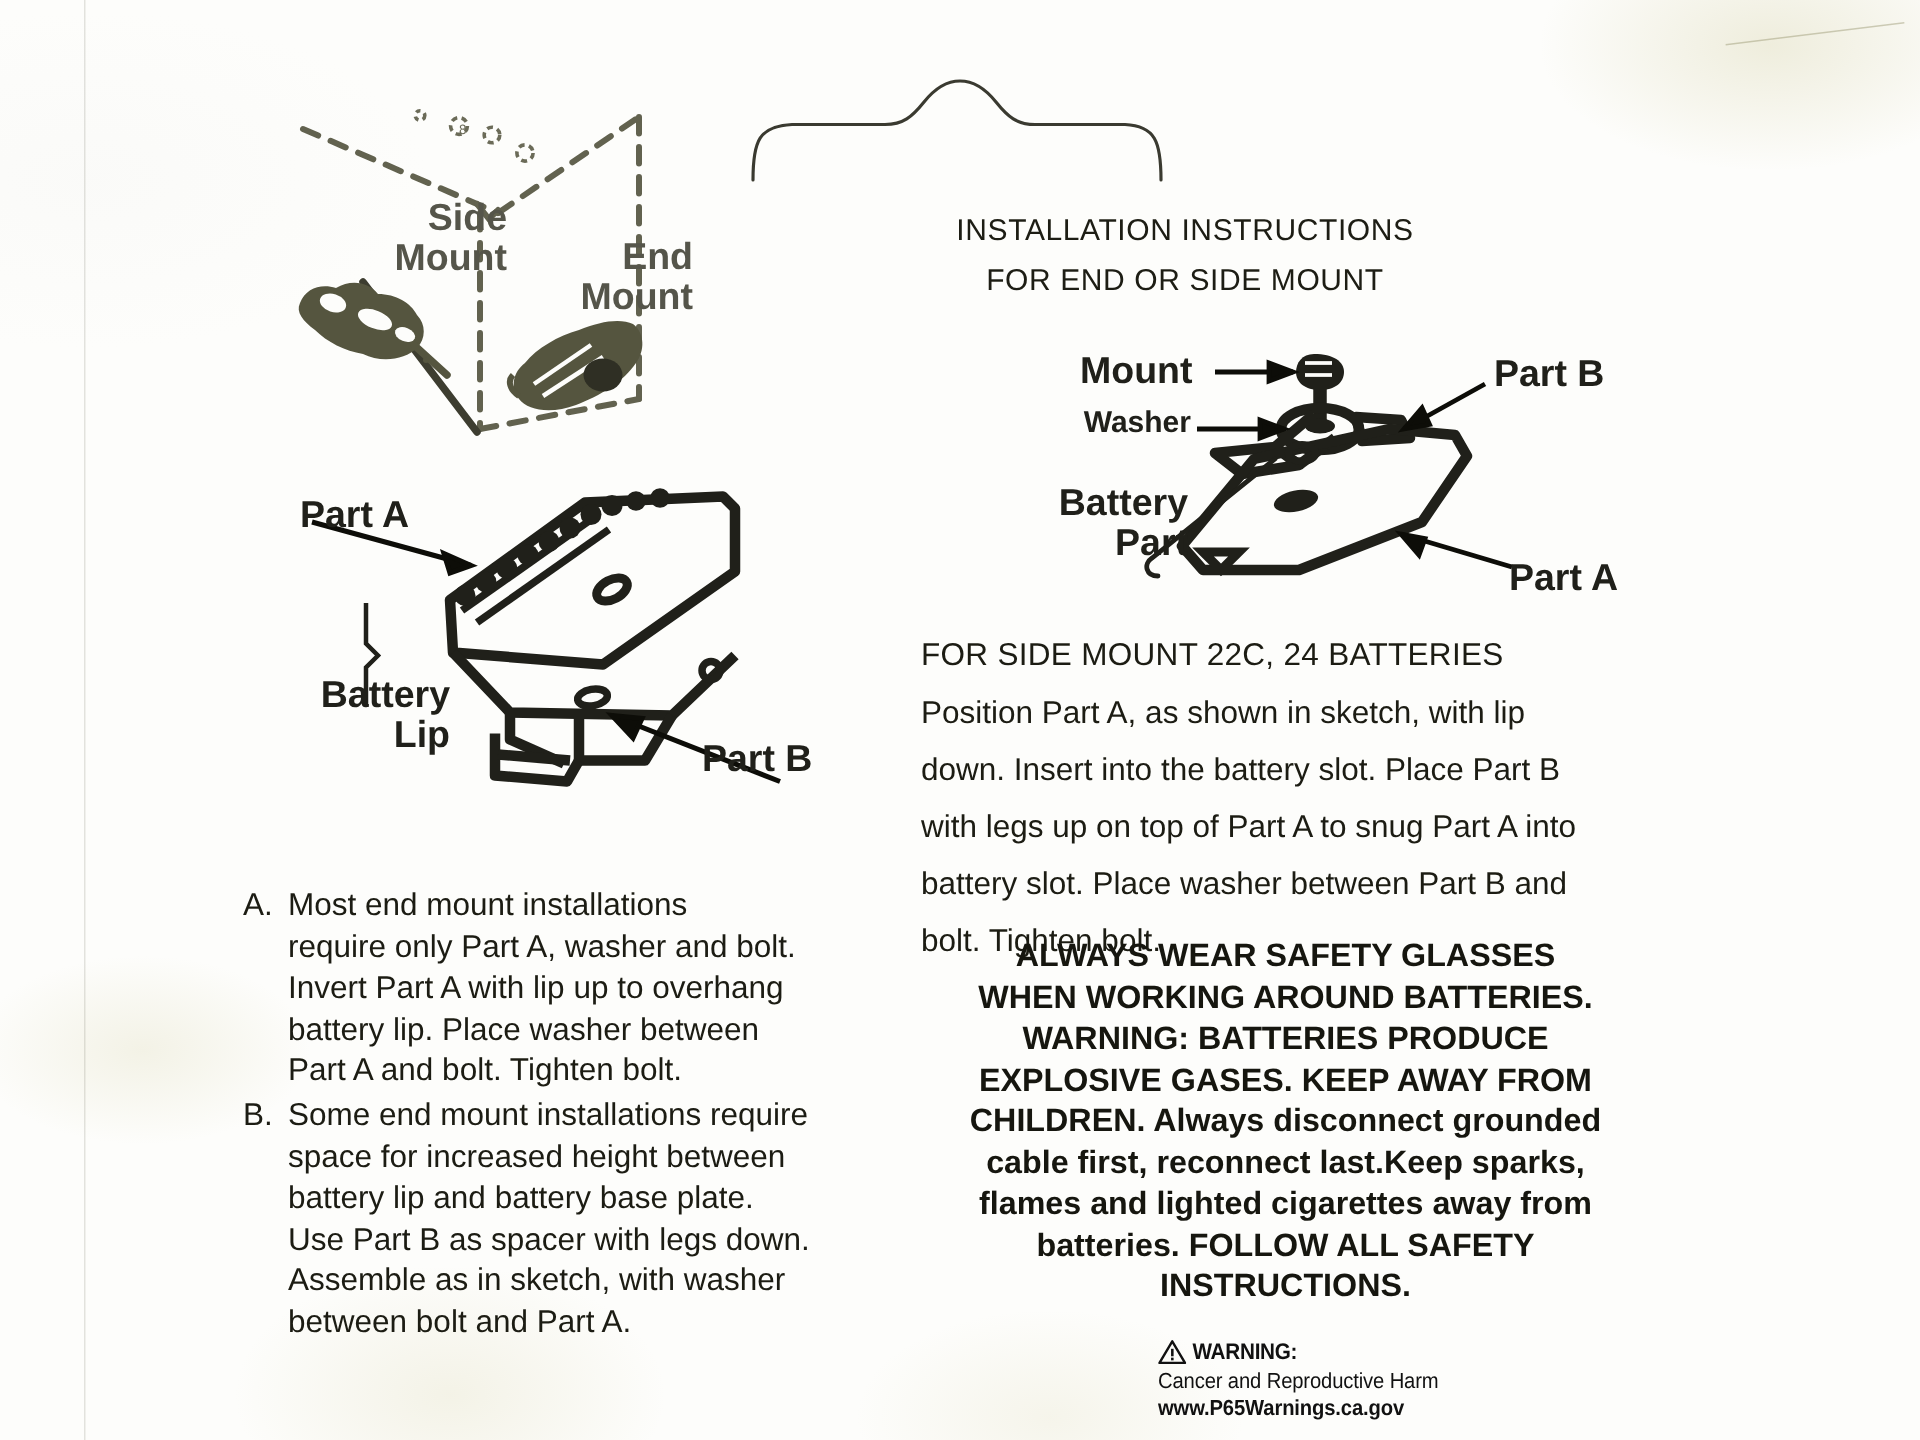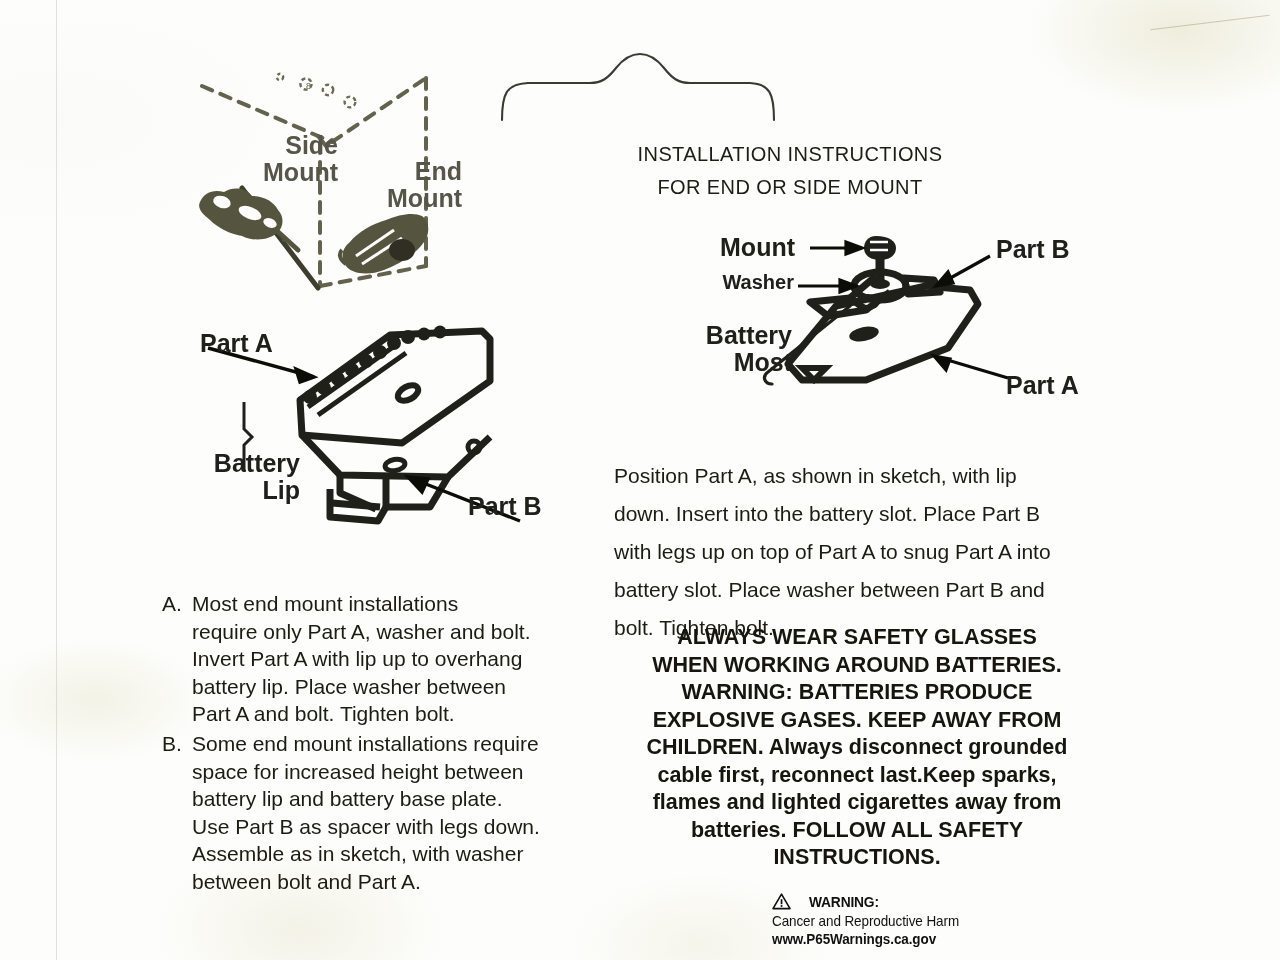--- a/index.html
+++ b/index.html
@@ -125,21 +125,21 @@
   
   .p65 {
     position: absolute;
     left: 772px;
     top: 893px;
     width: 300px;
   }
   .p65-top {
     display: flex;
     align-items: center;
-    gap: 18px;
+    gap: 4px;
   }
   .p65-word {
     font-size: 15px;
     font-weight: bold;
     letter-spacing: -0.2px;
     transform: scaleX(0.92);
     transform-origin: left center;
     color: #111;
   }
   .p65-line2 {
@@ -386,28 +386,29 @@
         <path d="M244 128 L260 131 L256 142 Z"></path>
       </g>
     </svg>
 
     <div class="dlabel r" style="left:-10px; top:6px; width:115px; font-size:25px;">Mount</div>
 
     <div class="dlabel r" style="left:-24px; top:44px; width:128px; font-size:20px;">Washer</div>
 
     <div class="dlabel c" style="left:-10px; top:94px; width:112px; font-size:25px;">
       <div>Battery</div>
-      <div>Most</div>
+      <div>Part</div>
     </div>
 
     <div class="dlabel" style="left:306px; top:8px; font-size:25px;">Part B</div>
 
     <div class="dlabel" style="left:316px; top:144px; font-size:25px;">Part A</div>
   </div>
 
+  <div class="sect-head" style="left:614px; top:425px;">FOR SIDE MOUNT 22C, 24 BATTERIES</div>
 
   <div class="body-copy" style="left:614px; top:457px; width:500px;">Position Part A, as shown in sketch, with lip
 down. Insert into the battery slot. Place Part B
 with legs up on top of Part A to snug Part A into
 battery slot. Place washer between Part B and
 bolt. Tighten bolt.</div>
 
   <div class="warn-block">ALWAYS WEAR SAFETY GLASSES
 WHEN WORKING AROUND BATTERIES.
 WARNING: BATTERIES PRODUCE

